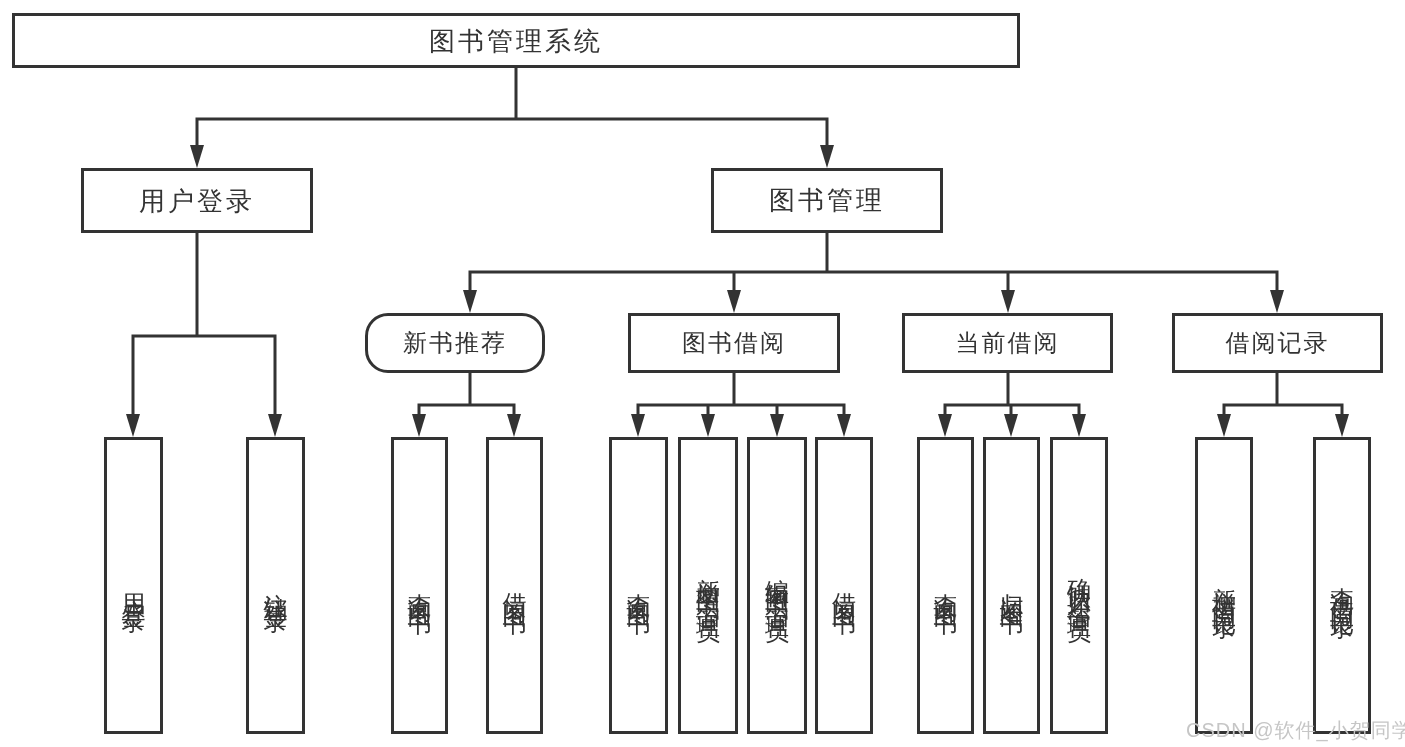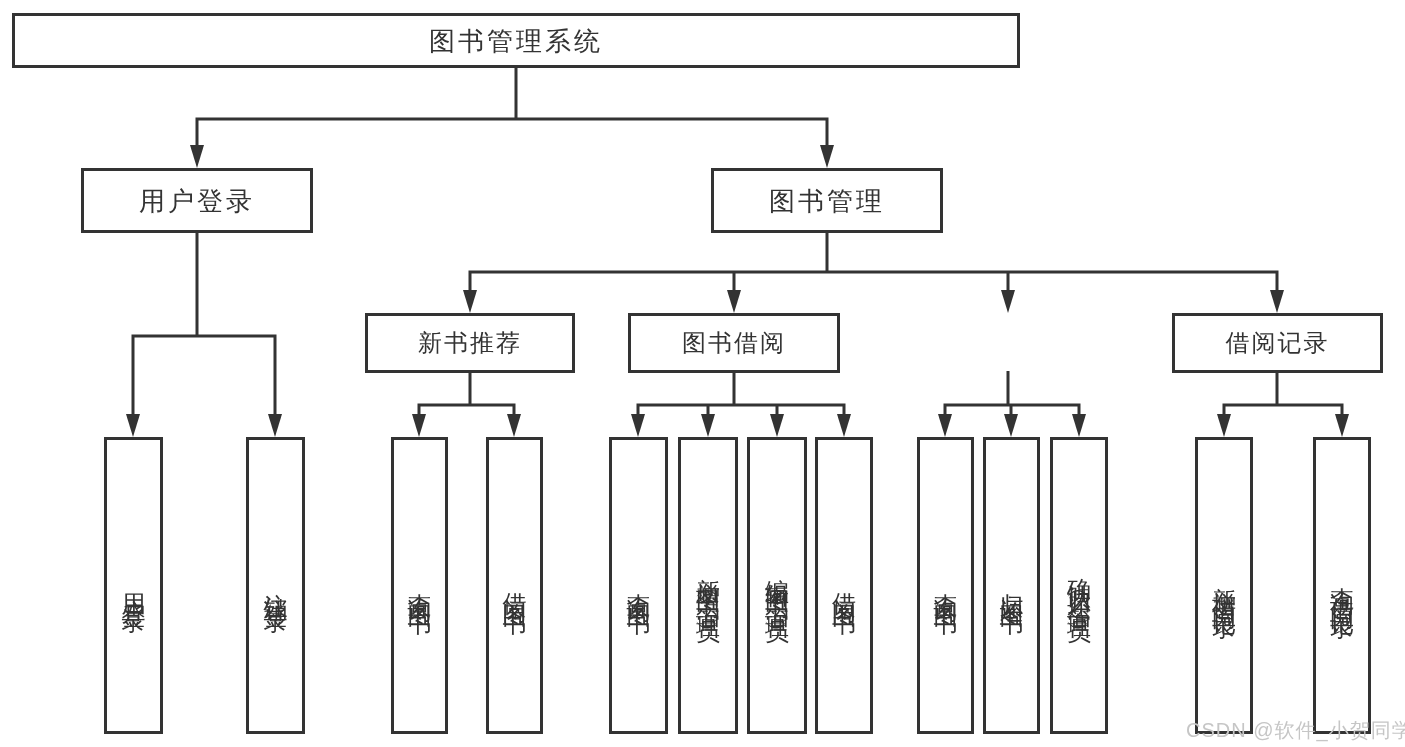--- a/index.html
+++ b/index.html
@@ -95,29 +95,32 @@
     <polygon points="1335,414 1349,414 1342,437"></polygon>
   </svg>
 
   <div class="box" style="left:12px;top:13px;width:1008px;height:55px;">
     <span class="hlabel">图书管理系统</span>
   </div>
 
   <div class="box" style="left:81px;top:168px;width:232px;height:65px;">
     <span class="hlabel">用户登录</span>
   </div>
-  <div class="box" style="left:711px;top:168px;width:232px;height:65px;">
+  <div class="box" style="left:711px;top:168px;width:232px;height:65px;font-family:Liberation Serif, serif;">
     <span class="hlabel">图书管理</span>
   </div>
 
-  <div class="box lv3" style="left:365px;top:313px;width:210px;height:60px;">
+  <div class="box lv3" style="left:365px;top:313px;width:180px;height:60px;border-radius:23px;">
     <span class="hlabel">新书推荐</span>
   </div>
   <div class="box lv3" style="left:628px;top:313px;width:212px;height:60px;">
     <span class="hlabel">图书借阅</span>
+  </div>
+  <div class="box lv3" style="left:902px;top:313px;width:211px;height:60px;">
+    <span class="hlabel">当前借阅</span>
   </div>
   <div class="box lv3" style="left:1172px;top:313px;width:211px;height:60px;align-items:center;">
     <span class="hlabel">借阅记录</span>
   </div>
 
   <div class="box leaf" style="left:104px;top:437px;width:59px;height:297px;">
     <span class="vlabel">用户登录</span>
   </div>
   <div class="box leaf" style="left:246px;top:437px;width:59px;height:297px;">
     <span class="vlabel">注销登录</span>

